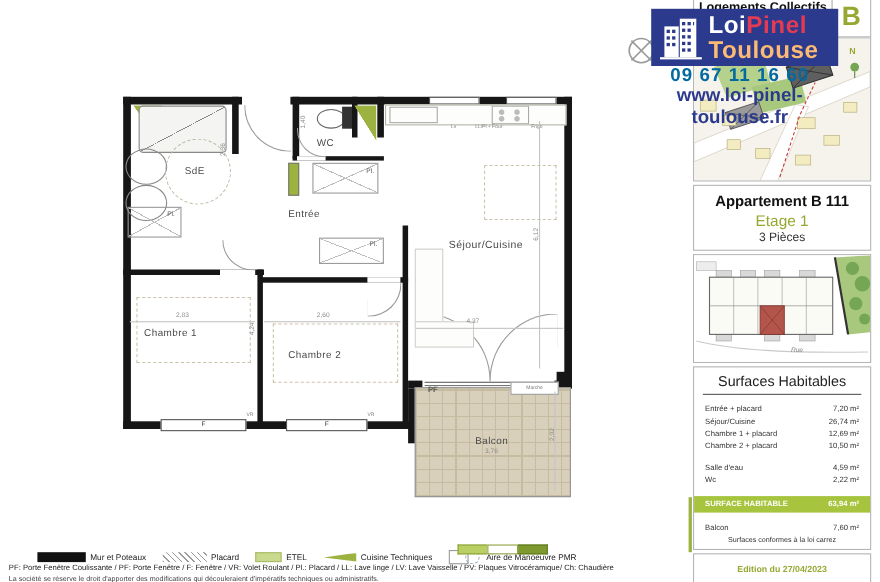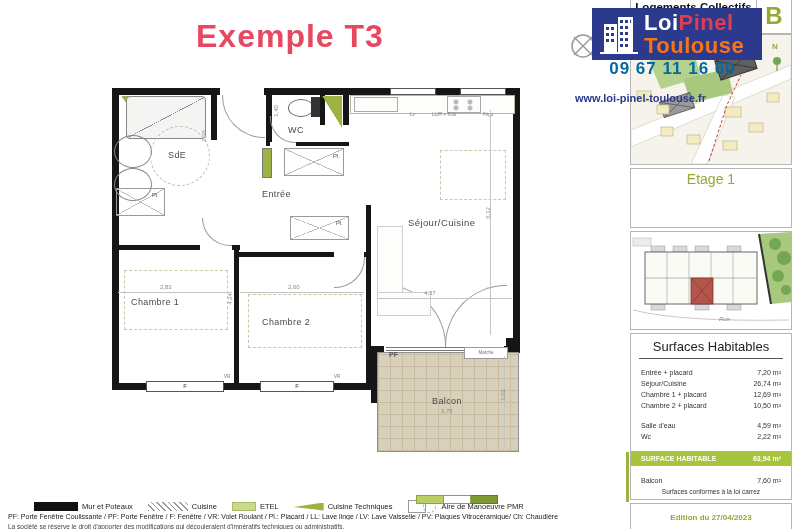--- a/index.html
+++ b/index.html
@@ -40,21 +40,20 @@
   .pmr-swatch{width:16px;height:11px;border:1px solid #999;position:relative;background:#fff;}
   .pmr-swatch:after{content:"";position:absolute;left:14px;top:-1px;width:11px;height:11px;
     border:1px dashed #9ab;border-radius:50%;}
   .legend-item .pmr-swatch{margin-right:12px;}
 </style>
 </head>
 <body>
 
 <div id="page">
 
-  <div class="abs" style="left:196px;top:18px;font-size:32px;font-weight:bold;color:#e8485f;letter-spacing:1px;">Exemple T3</div>
 
   <div class="wall" style="left:112px;top:88px;width:408px;height:7px;"></div>
   <div class="wall" style="left:112px;top:88px;width:7px;height:302px;"></div>
   <div class="wall" style="left:112px;top:383px;width:266px;height:7px;"></div>
   <div class="wall" style="left:513px;top:88px;width:7px;height:265px;"></div>
   <div class="wall" style="left:371px;top:346px;width:149px;height:7px;"></div>
 
   <div class="wall" style="left:211px;top:88px;width:6px;height:52px;"></div>
   <div class="wall" style="left:266px;top:88px;width:6px;height:56px;"></div>
   <div class="wall" style="left:320px;top:88px;width:5px;height:37px;"></div>
@@ -222,28 +221,30 @@
           <rect x="27" y="20" width="3" height="3"></rect>
         <rect x="22" y="26" width="3" height="3"></rect>
           <rect x="27" y="26" width="3" height="3"></rect>
         <rect x="22" y="32" width="3" height="3"></rect>
           <rect x="27" y="32" width="3" height="3"></rect>
       </g>
       <rect x="2" y="40" width="38" height="2" fill="#fff"></rect>
     </svg>
     <div style="margin-left:4px;font-weight:bold;font-size:22px;line-height:23px;letter-spacing:.5px;">
       <div><span style="color:#fff;">Loi</span><span style="color:#e23b52;">Pinel</span></div>
-      <div style="color:#f97316;">Toulouse</div>
+      <div style="color:#fdba74;">Toulouse</div>
     </div>
   </div>
   <div class="abs" style="left:585px;top:59px;width:175px;text-align:center;font-size:17px;font-weight:bold;color:#0369a1;letter-spacing:1px;">09 67 11 16 60</div>
-  <div class="abs" style="left:575px;top:92px;width:195px;text-align:left;font-size:11px;font-weight:bold;color:#2b3a8c;">www.loi-pinel-toulouse.fr</div>
+  <div class="abs" style="left:575px;top:77px;width:195px;text-align:center;font-size:17px;font-weight:bold;color:#2b3a8c;">www.loi-pinel-toulouse.fr</div>
 
   <div class="panel" style="left:630px;top:168px;width:162px;height:60px;text-align:center;">
+    <div style="font-size:13.5px;font-weight:bold;color:#111;margin-top:6px;">Appartement B 111</div>
     <div style="font-size:14px;color:#97a832;margin-top:2px;">Etage 1</div>
+    <div style="font-size:11px;color:#333;margin-top:2px;">3 Pièces</div>
   </div>
 
   <div class="panel" style="left:630px;top:231px;width:162px;height:99px;overflow:hidden;">
     <svg width="160" height="97" viewBox="0 0 160 97">
       <rect x="0" y="0" width="160" height="97" fill="#fff"></rect>
       <path d="M2,78 Q50,90 158,88" fill="none" stroke="#c9c9c9" stroke-width="1"></path>
       <rect x="2" y="6" width="18" height="8" fill="#ededed" stroke="#aaa" stroke-width="0.5"></rect>
       <polygon points="128,2 160,0 160,70 140,72" fill="#a8c87e"></polygon>
       <line x1="128" y1="2" x2="140" y2="72" stroke="#333" stroke-width="2"></line>
       <circle cx="144" cy="12" r="6" fill="#74a654"></circle>
@@ -342,21 +343,21 @@
 
   <div class="abs" style="left:34px;top:500px;width:560px;display:flex;align-items:center;gap:15px;">
 
       <span class="legend-item">
         <span class="swatch wall-swatch"></span>
         <span>Mur et Poteaux</span>
       </span>
 
       <span class="legend-item">
         <span class="swatch soffite-swatch"></span>
-        <span>Cuisine</span>
+        <span>Placard</span>
       </span>
 
       <span class="legend-item">
         <span class="swatch etel-swatch"></span>
         <span>ETEL</span>
       </span>
 
       <span class="legend-item">
         <span class="swatch gaines-swatch"></span>
         <span>Cuisine Techniques</span>

